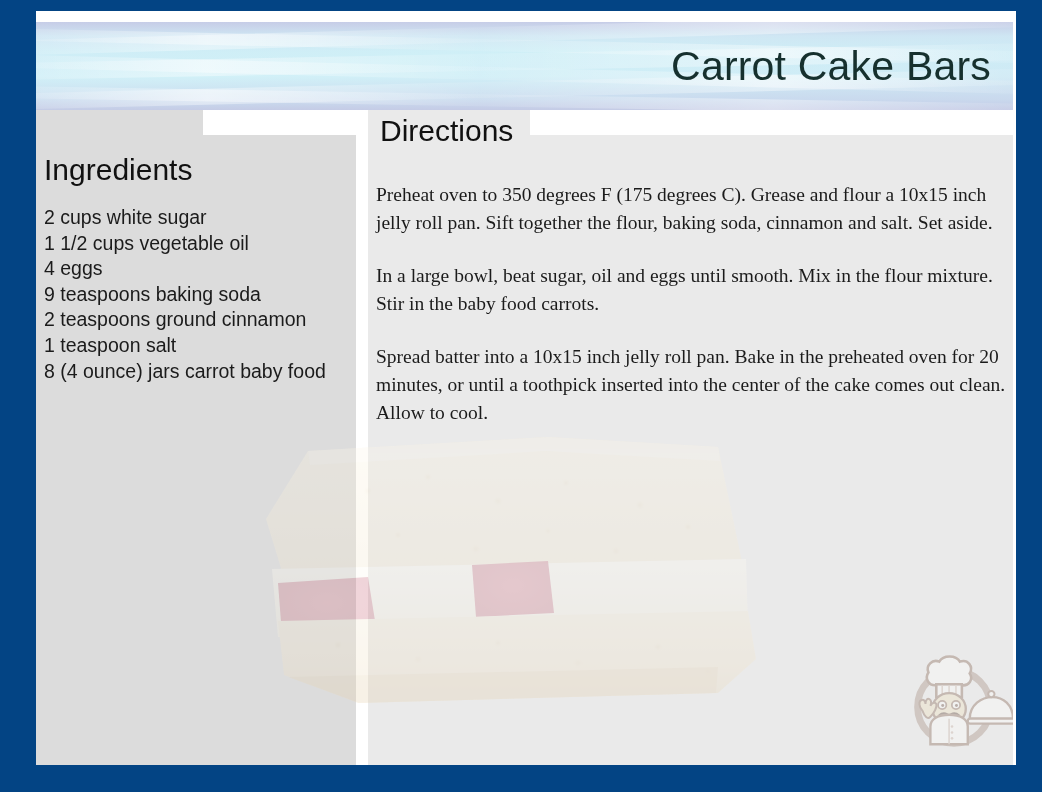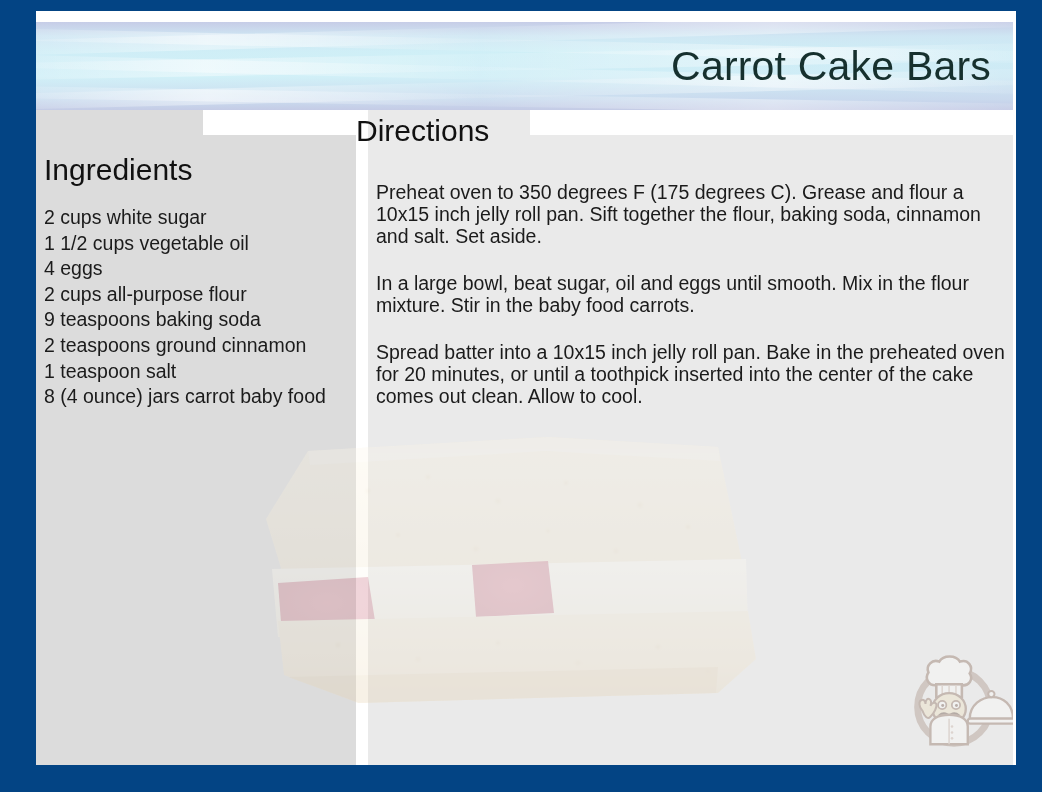--- a/index.html
+++ b/index.html
@@ -147,35 +147,36 @@
   #directions-heading-tab {
     position: absolute;
     left: 332px;
     top: 99px;
     width: 162px;
     height: 42px;
     background: #eaeaea;
   }
   #directions-heading {
     position: absolute;
-    left: 320px;
+    left: 344px;
     top: 101px;
     font-size: 30px;
     line-height: 38px;
     color: #111111;
     white-space: nowrap;
   }
   #directions-body {
     position: absolute;
     left: 340px;
     top: 170px;
     width: 637px;
     font-size: 19.5px;
-    line-height: 22px;
+    line-height: 28px;
     color: #1b1b1b;
+    font-family: Liberation Serif, serif;
   }
   .direction-step { margin: 0 0 25px 0; }
   .direction-step:last-child { margin-bottom: 16px; }
 
   
   #chef-logo {
     position: absolute;
     right: 7px;
     bottom: 5px;
     width: 118px;
@@ -200,21 +201,20 @@
       <div id="recipe-title">Carrot Cake Bars</div>
     </div>
 
     <div id="ingredients-panel"></div>
     <div id="ingredients-heading-tab"></div>
     <div id="ingredients-heading">Ingredients</div>
     <div id="ingredients-list">
       <div class="ingredient-item">2 cups white sugar</div>
       <div class="ingredient-item">1 1/2 cups vegetable oil</div>
       <div class="ingredient-item">4 eggs</div>
-      <div class="ingredient-item">2 cups all-purpose flour</div>
       <div class="ingredient-item">9 teaspoons baking soda</div>
       <div class="ingredient-item">2 teaspoons ground cinnamon</div>
       <div class="ingredient-item">1 teaspoon salt</div>
       <div class="ingredient-item">8 (4 ounce) jars carrot baby food</div>
     </div>
 
     <div id="directions-panel"></div>
     <div id="directions-heading-tab"></div>
     <div id="directions-heading">Directions</div>
     <div id="directions-body">

